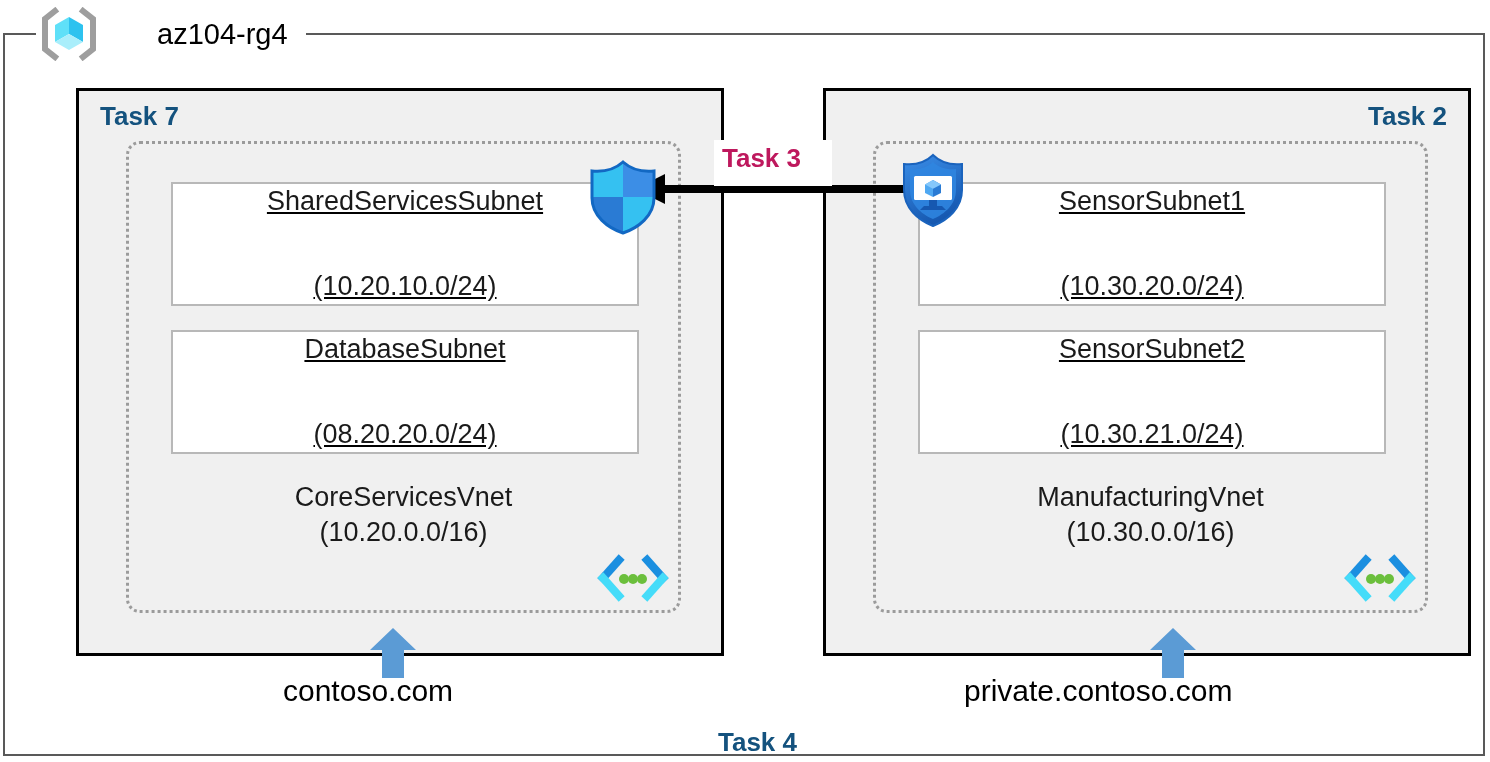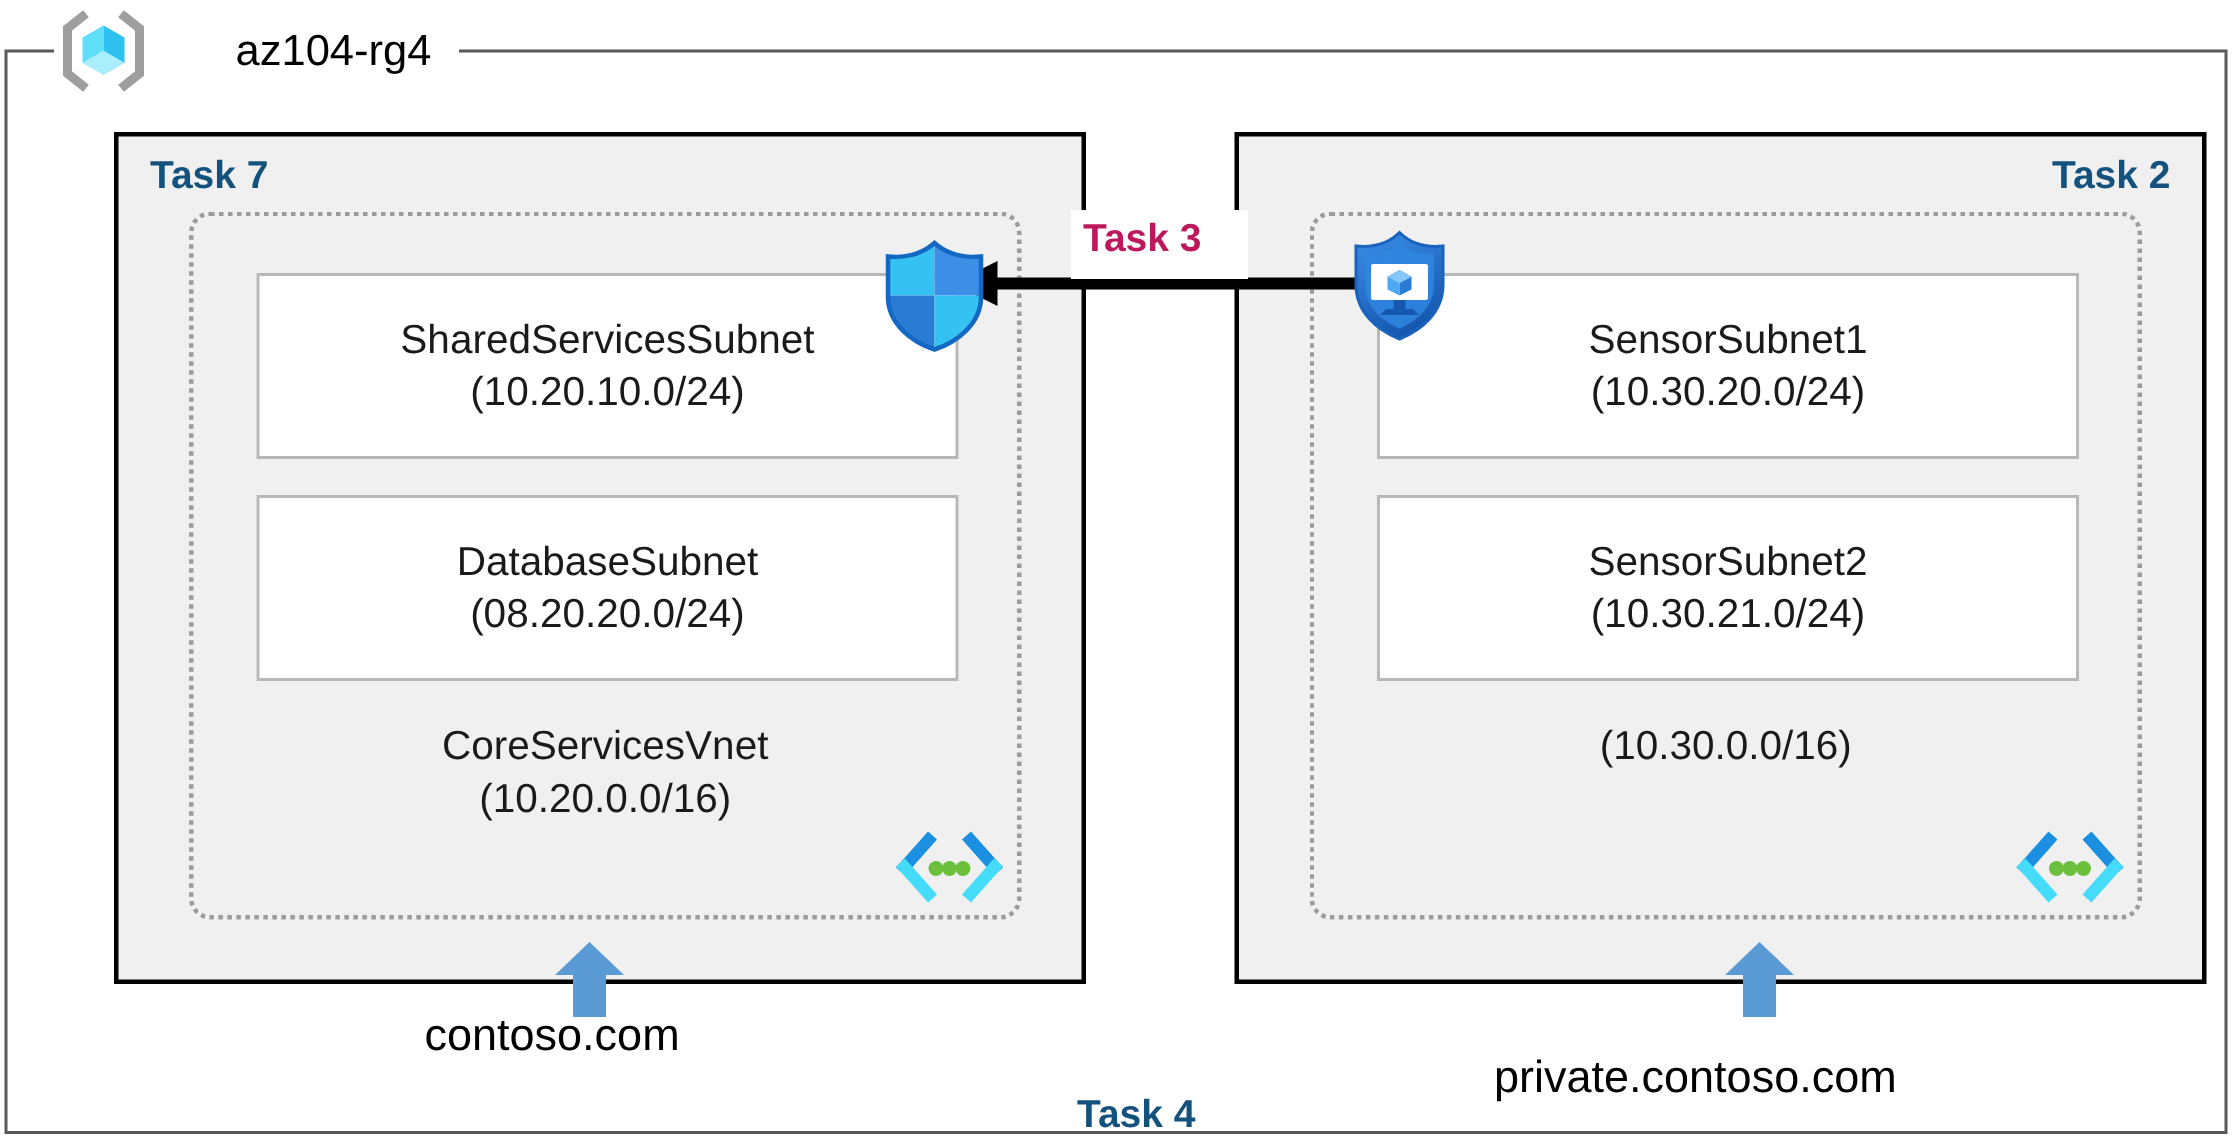--- a/index.html
+++ b/index.html
@@ -103,21 +103,22 @@
   .subnet {
     position: absolute;
     left: 42px;
     width: 468px;
     background: #ffffff;
     border: 2px solid #b8b8b8;
     box-sizing: border-box;
     display: flex;
     flex-direction: column;
     align-items: center;
-    justify-content: center;
+    justify-content: space-between;
+    text-decoration: underline;
   }
   .subnet-1 { top: 38px;  height: 124px; }
   .subnet-2 { top: 186px; height: 124px; }
 
   .txt-line {
     font-size: 27px;
     color: #1a1a1a;
     line-height: 1.28;
     white-space: nowrap;
     text-align: center;
@@ -181,21 +182,21 @@
 
   .dns-caption {
     position: absolute;
     top: 676px;
     font-size: 30px;
     color: #000000;
     line-height: 1;
     white-space: nowrap;
   }
   #dns-caption-left  { left: 283px; }
-  #dns-caption-right { left: 996px; margin-top: 28px; }
+  #dns-caption-right { left: 964px; }
 
   .task4-label {
     position: absolute;
     left: 718px;
     top: 681px;
     font-size: 26px;
     font-weight: bold;
     color: #14527e;
     line-height: 1;
     white-space: nowrap;
@@ -274,20 +275,21 @@
         <div class="txt-line">SensorSubnet1</div>
         <div class="txt-line">(10.30.20.0/24)</div>
       </div>
 
       <div class="subnet subnet-2">
         <div class="txt-line">SensorSubnet2</div>
         <div class="txt-line">(10.30.21.0/24)</div>
       </div>
 
       <div class="vnet-caption">
+        <div class="txt-line">ManufacturingVnet</div>
         <div class="txt-line">(10.30.0.0/16)</div>
       </div>
 
       <span class="vnet-glyph">
         <svg viewBox="0 0 72 56" xmlns="http://www.w3.org/2000/svg">
           <path d="M22 8 L6 26" stroke="#1b8fe0" stroke-width="8" stroke-linecap="square" fill="none"></path>
           <path d="M6 26 L22 44" stroke="#45dcf9" stroke-width="8" stroke-linecap="square" fill="none"></path>
           <path d="M50 8 L66 26" stroke="#1b8fe0" stroke-width="8" stroke-linecap="square" fill="none"></path>
           <path d="M66 26 L50 44" stroke="#45dcf9" stroke-width="8" stroke-linecap="square" fill="none"></path>
           <circle cx="27" cy="27" r="5" fill="#6bbf3c"></circle>

